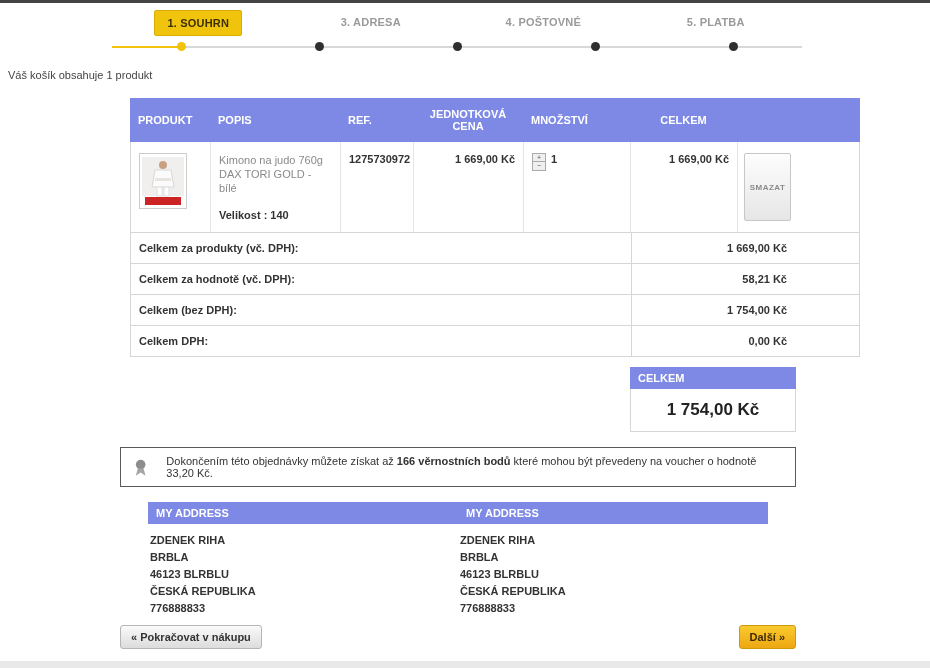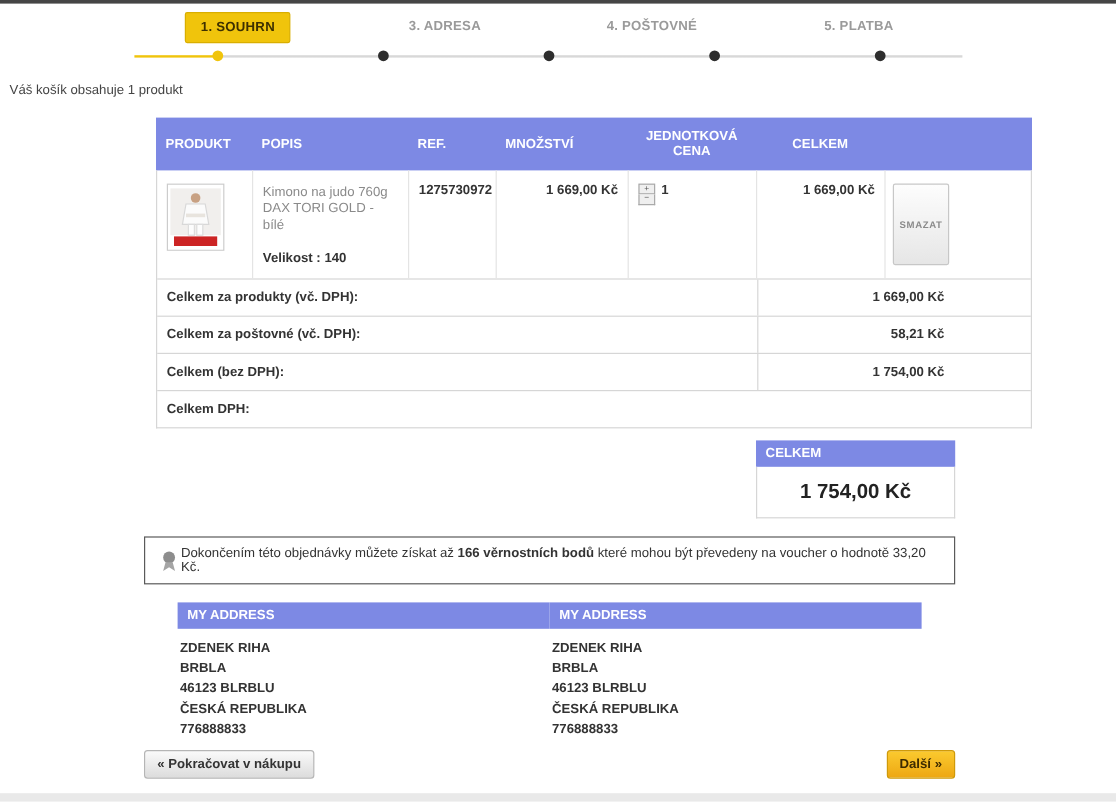--- a/index.html
+++ b/index.html
@@ -55,21 +55,21 @@
   .trow .val { padding:9px 8px; font-weight:bold; text-align:right; border-left:1px solid #d6d6d6; }
   .grand-row { display:grid; grid-template-columns:500px 166px; margin-top:10px; }
   .grand-bar { background:#7d89e4; color:#fff; font-weight:bold; height:22px;
                display:flex; align-items:center; padding:0 8px; }
   .grand-val { border:1px solid #d6d6d6; border-top:none; height:43px;
                display:flex; align-items:center; justify-content:center;
                font-size:17px; font-weight:bold; color:#222; }
 
   
   .loyalty { margin-top:15px; border:1px solid #5a5a5a; background:#fff; padding:7px 10px;
-             display:flex; align-items:center; gap:0; font-size:11px; color:#333; }
+             display:flex; align-items:center; gap:16px; font-size:11px; color:#333; }
 
   
   .addresses { margin-top:15px; display:flex; justify-content:center; }
   .addr { width:310px; }
   .addr-head { background:#7d89e4; color:#fff; font-weight:bold; font-size:11px; padding:5px 8px; }
   .addr-lines { padding:8px 2px 0 2px; }
   .addr-line { font-size:11px; font-weight:bold; color:#333; line-height:17px; }
 
   
   .footer { margin-top:8px; display:flex; justify-content:space-between; align-items:center; }
@@ -112,22 +112,22 @@
 
 <div class="cart-text">Váš košík obsahuje 1 produkt</div>
 
 <div class="content">
 
   <div class="cart-table">
     <div class="grid thead">
       <div class="th">PRODUKT</div>
       <div class="th">POPIS</div>
       <div class="th">REF.</div>
+      <div class="th center">JEDNOTKOVÁ CENA</div>
       <div class="th">MNOŽSTVÍ</div>
-      <div class="th center">JEDNOTKOVÁ CENA</div>
       <div class="th center">CELKEM</div>
       <div class="th"></div>
     </div>
 
     <div class="table-body">
       <div class="grid prow">
         <div>
           <span class="thumb">
             <svg width="46" height="54" viewBox="0 0 46 54">
               <rect width="46" height="54" fill="#ffffff"></rect>
@@ -158,29 +158,30 @@
         <div class="del-cell">
           <button class="smazat">SMAZAT</button>
         </div>
       </div>
 
       <div class="trow">
         <div class="lbl">Celkem za produkty (vč. DPH):</div>
         <div class="val">1 669,00 Kč</div>
       </div>
       <div class="trow">
-        <div class="lbl">Celkem za poštovné (vč. DPH):</div>
+        <div class="lbl">Celkem za hodnotě (vč. DPH):</div>
         <div class="val">58,21 Kč</div>
       </div>
       <div class="trow">
         <div class="lbl">Celkem (bez DPH):</div>
         <div class="val">1 754,00 Kč</div>
       </div>
       <div class="trow">
         <div class="lbl">Celkem DPH:</div>
+        <div class="val">0,00 Kč</div>
       </div>
     </div>
 
     <div class="grand-row">
       <div></div>
       <div>
         <div class="grand-bar">CELKEM</div>
         <div class="grand-val">1 754,00 Kč</div>
       </div>
     </div>

